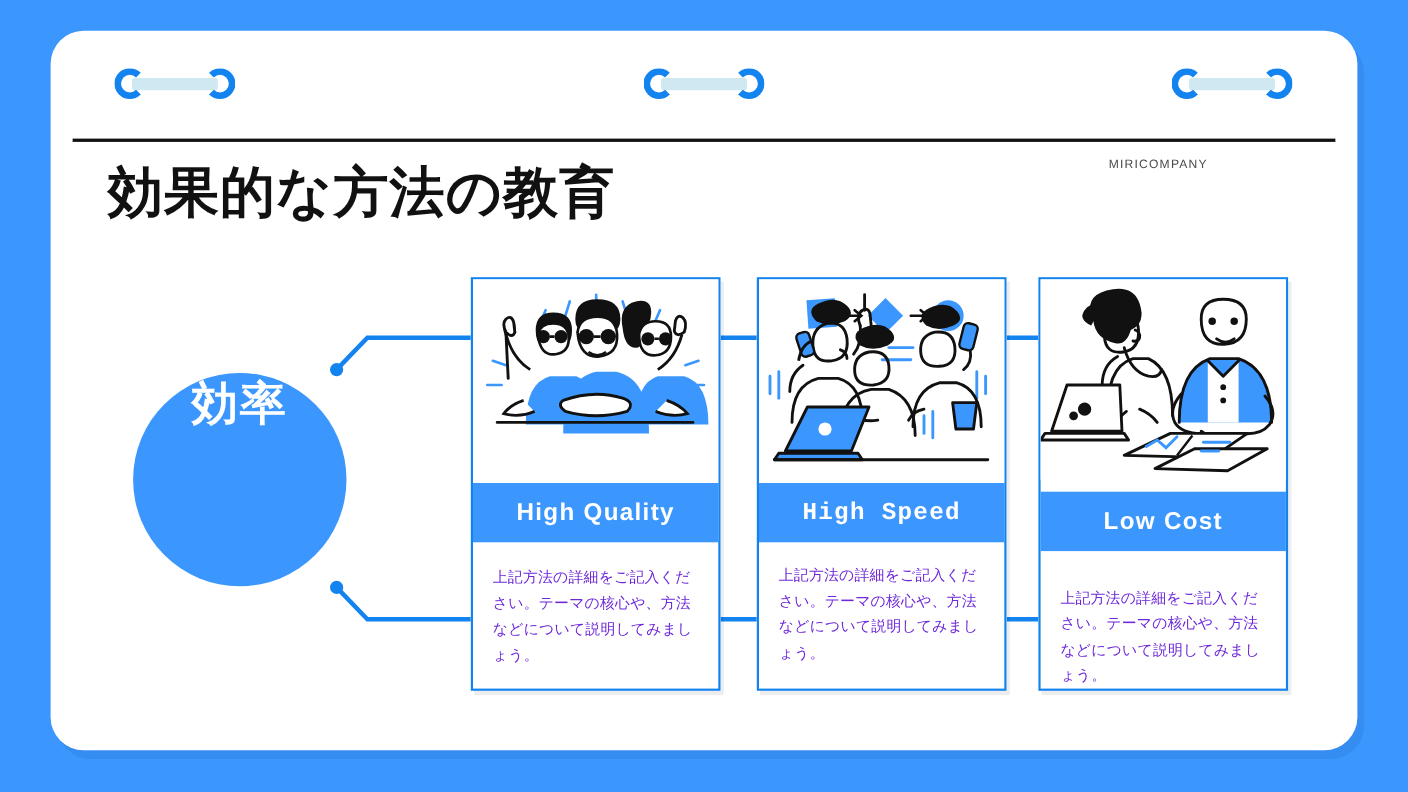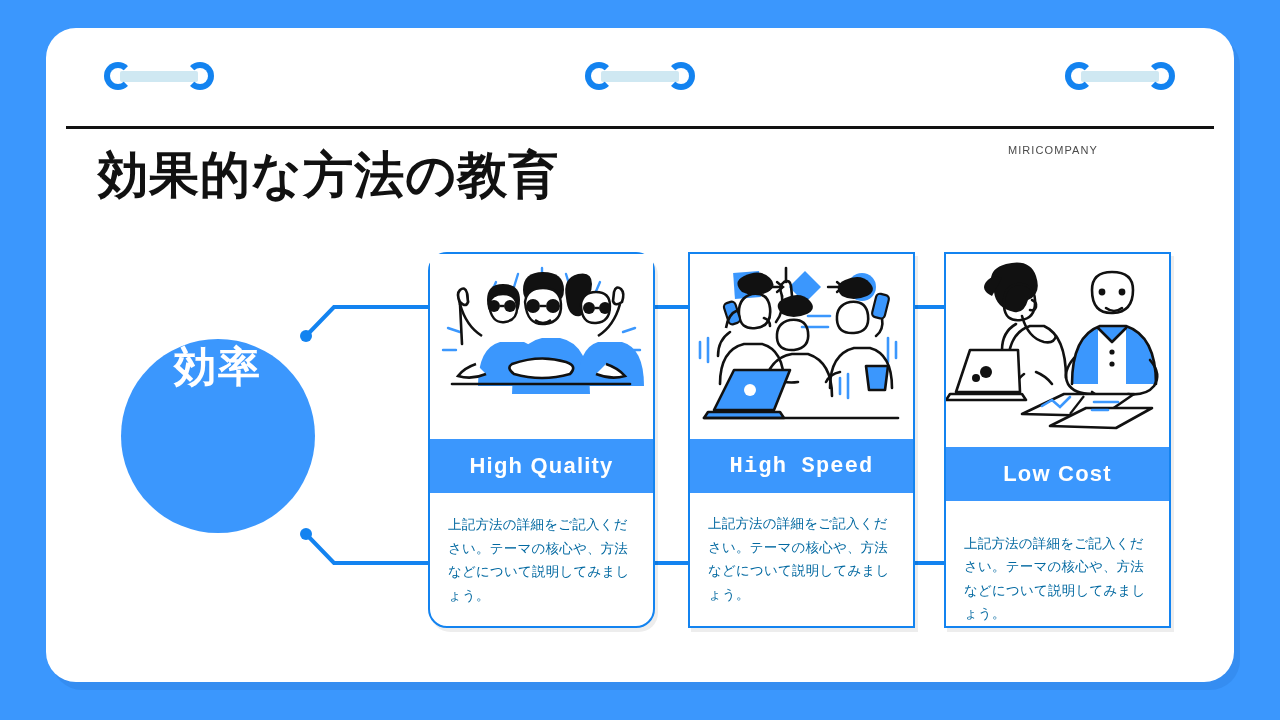--- a/index.html
+++ b/index.html
@@ -125,21 +125,21 @@
     position: absolute;
     top: 252px;
     width: 227px;
     height: 376px;
     background: #ffffff;
     border: 2px solid #1383f0;
     box-shadow: 3px 4px 0 rgba(0,0,0,0.07);
     display: flex;
     flex-direction: column;
   }
-  .card.k1 { left: 428px; border-radius: 19px; }
+  .card.k1 { left: 428px; }
   .card.k2 { left: 688px; font-family: Liberation Mono, monospace; }
   .card.k3 { left: 944px; gap: 11px; }
 
   .card-art {
     height: 185px;
     position: relative;
     overflow: hidden;
     background: #ffffff;
   }
   .card-art svg { position: absolute; left: 0; top: 0; }
@@ -153,21 +153,21 @@
     letter-spacing: 1.2px;
     display: flex;
     align-items: center;
     justify-content: center;
   }
   .card-body {
     flex: 1;
     padding: 20px 18px 0 18px;
     font-size: 13.5px;
     line-height: 1.75;
-    color: #0369a1;
+    color: #6d28d9;
     letter-spacing: 0.2px;
   }
 </style>
 </head>
 <body>
 
 <div class="slide">
 
   <div class="panel"></div>
 

